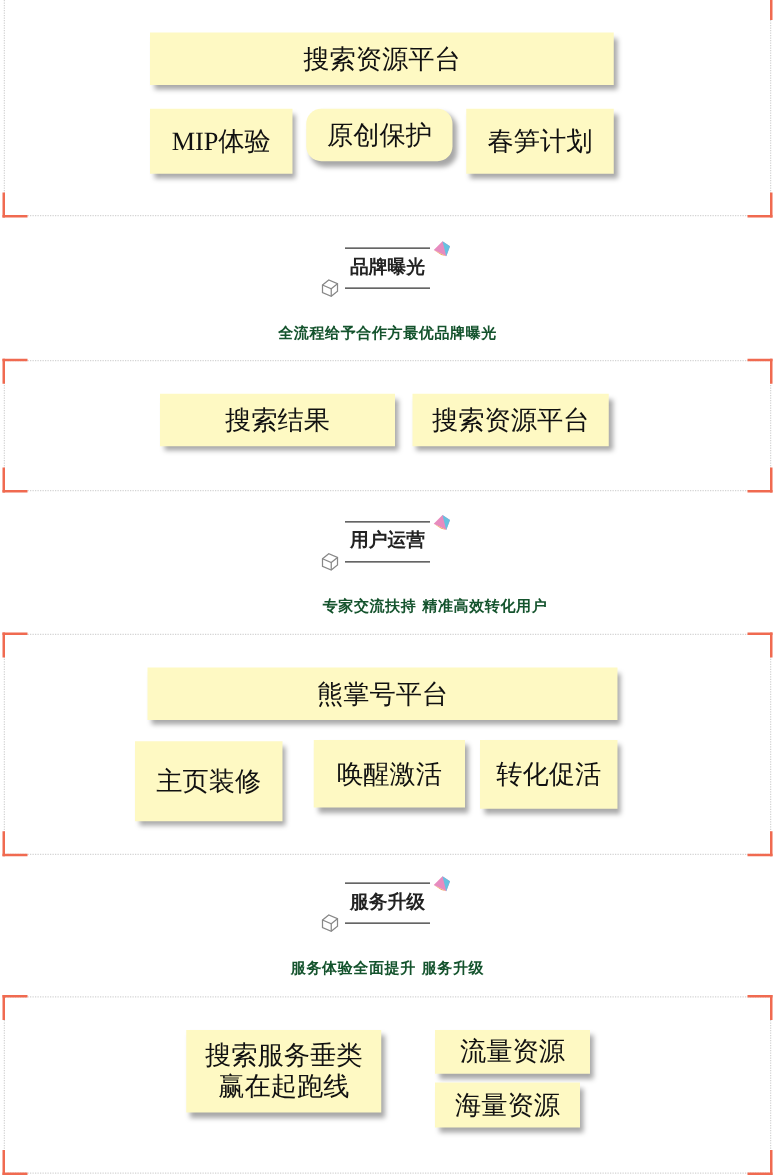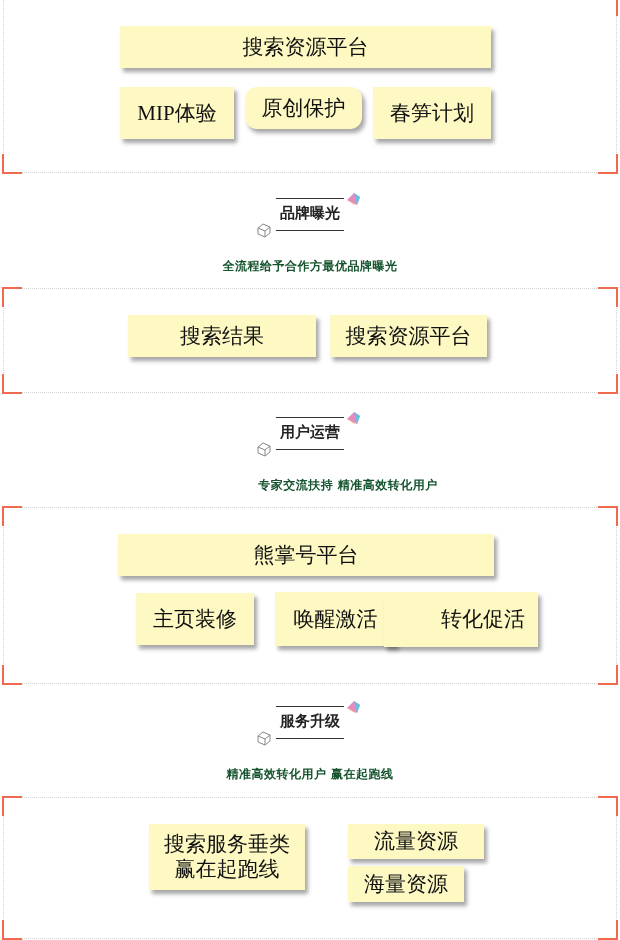--- a/index.html
+++ b/index.html
@@ -83,45 +83,45 @@
 </div>
 <div class="subtitle" style="top:477px;margin-left:38px;">专家交流扶持  精准高效转化用户</div>
 
 <div class="frame" style="top:507px; height:175px;">
   <div class="corner tl"></div>
   <div class="corner tr"></div>
   <div class="corner bl"></div>
   <div class="corner br"></div>
 </div>
 <div class="box" style="left:118px; top:534px; width:376px; height:42px;">熊掌号平台</div>
-<div class="box" style="left:136px; top:593px; width:118px; height:52px;">主页装修</div>
-<div class="box" style="left:251px; top:592px; width:121px; height:54px;margin-left:24px;">唤醒激活</div>
-<div class="box" style="left:384px; top:592px; width:110px; height:55px;padding-left:44px;">转化促活</div>
+<div class="box" style="left:108px; top:593px; width:118px; height:64px;">主页装修</div>
+<div class="box" style="left:251px; top:592px; width:121px; height:54px;">唤醒激活</div>
+<div class="box" style="left:384px; top:592px; width:110px; height:55px;">转化促活</div>
 
 <div class="heading" style="top:700px;">
   <div class="line" style="top:6px;"></div>
   <div class="title" style="top:12px;">服务升级</div>
   <div class="line" style="top:38px;"></div>
   <svg class="gem" style="left:345px; top:0px;" viewBox="0 0 16 14">
     <polygon points="2,8 9,1 15,5 12,13" fill="#e78bbf"></polygon>
       <polygon points="9,1 15,5 12,13" fill="#66c1e0"></polygon>
       <polygon points="2,8 12,13 8,12" fill="#f2a86a"></polygon>
   </svg>
   <svg class="cube" style="left:256px; top:30px;" viewBox="0 0 16 16">
     <polygon points="2,6 7,2 14,5 14,11 9,15 2,12" fill="none" stroke="#888" stroke-width="1"></polygon>
       <polyline points="2,6 9,9 14,5" fill="none" stroke="#888"></polyline>
       <line x1="9" y1="9" x2="9" y2="15" stroke="#888"></line>
   </svg>
 </div>
-<div class="subtitle" style="top:766px;">精准高效转化用户  赢在起跑线</div>
+<div class="subtitle" style="top:766px;">服务体验全面提升  服务升级</div>
 
 <div class="frame" style="top:797px; height:140px;">
   <div class="corner tl"></div>
   <div class="corner tr"></div>
   <div class="corner bl"></div>
   <div class="corner br"></div>
 </div>
 <div class="box" style="left:149px; top:824px; width:156px; height:66px; flex-direction:column;">
   <span>搜索服务垂类</span>
   <span>赢在起跑线</span>
 </div>
-<div class="box" style="left:348px; top:824px; width:136px; height:35px;">流量资源</div>
+<div class="box" style="left:348px; top:824px; width:124px; height:35px;">流量资源</div>
 <div class="box" style="left:348px; top:866px; width:116px; height:36px;">海量资源</div>
 
 </body></html>

